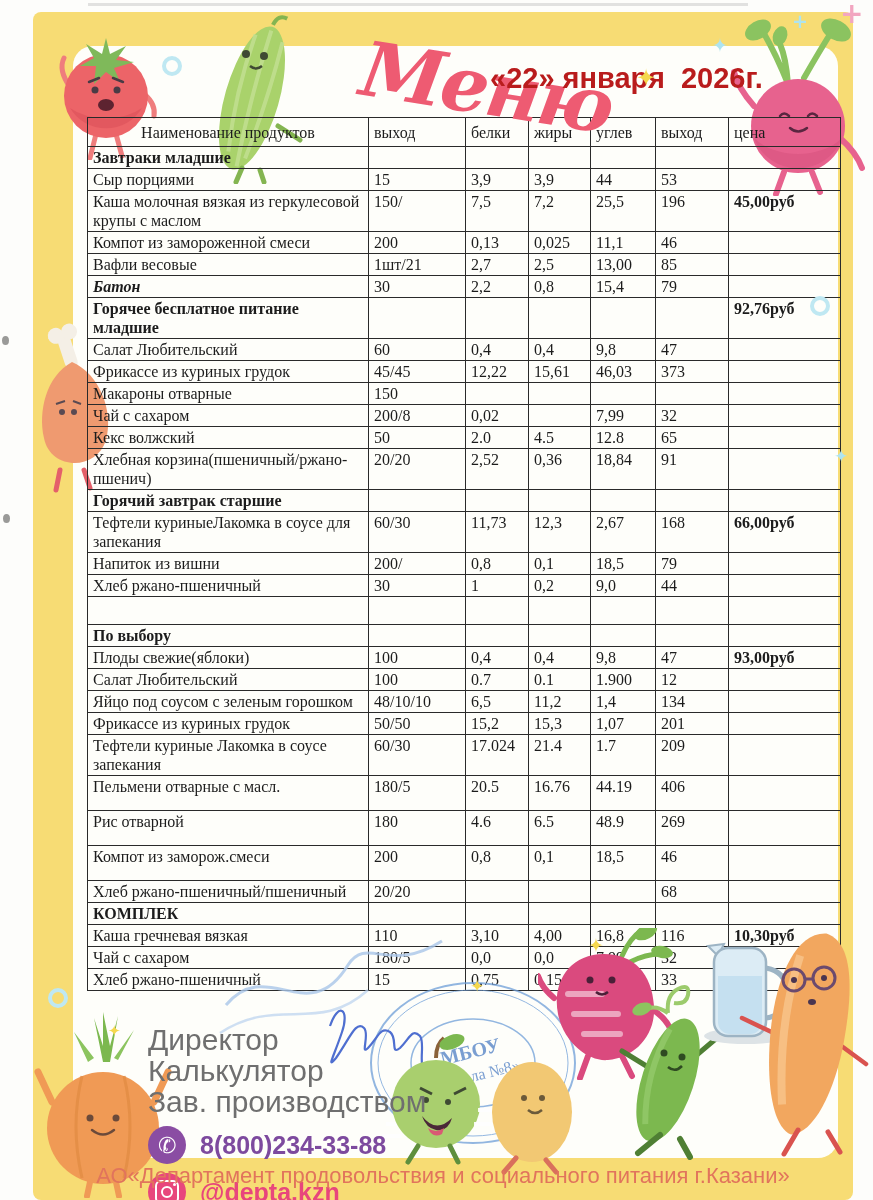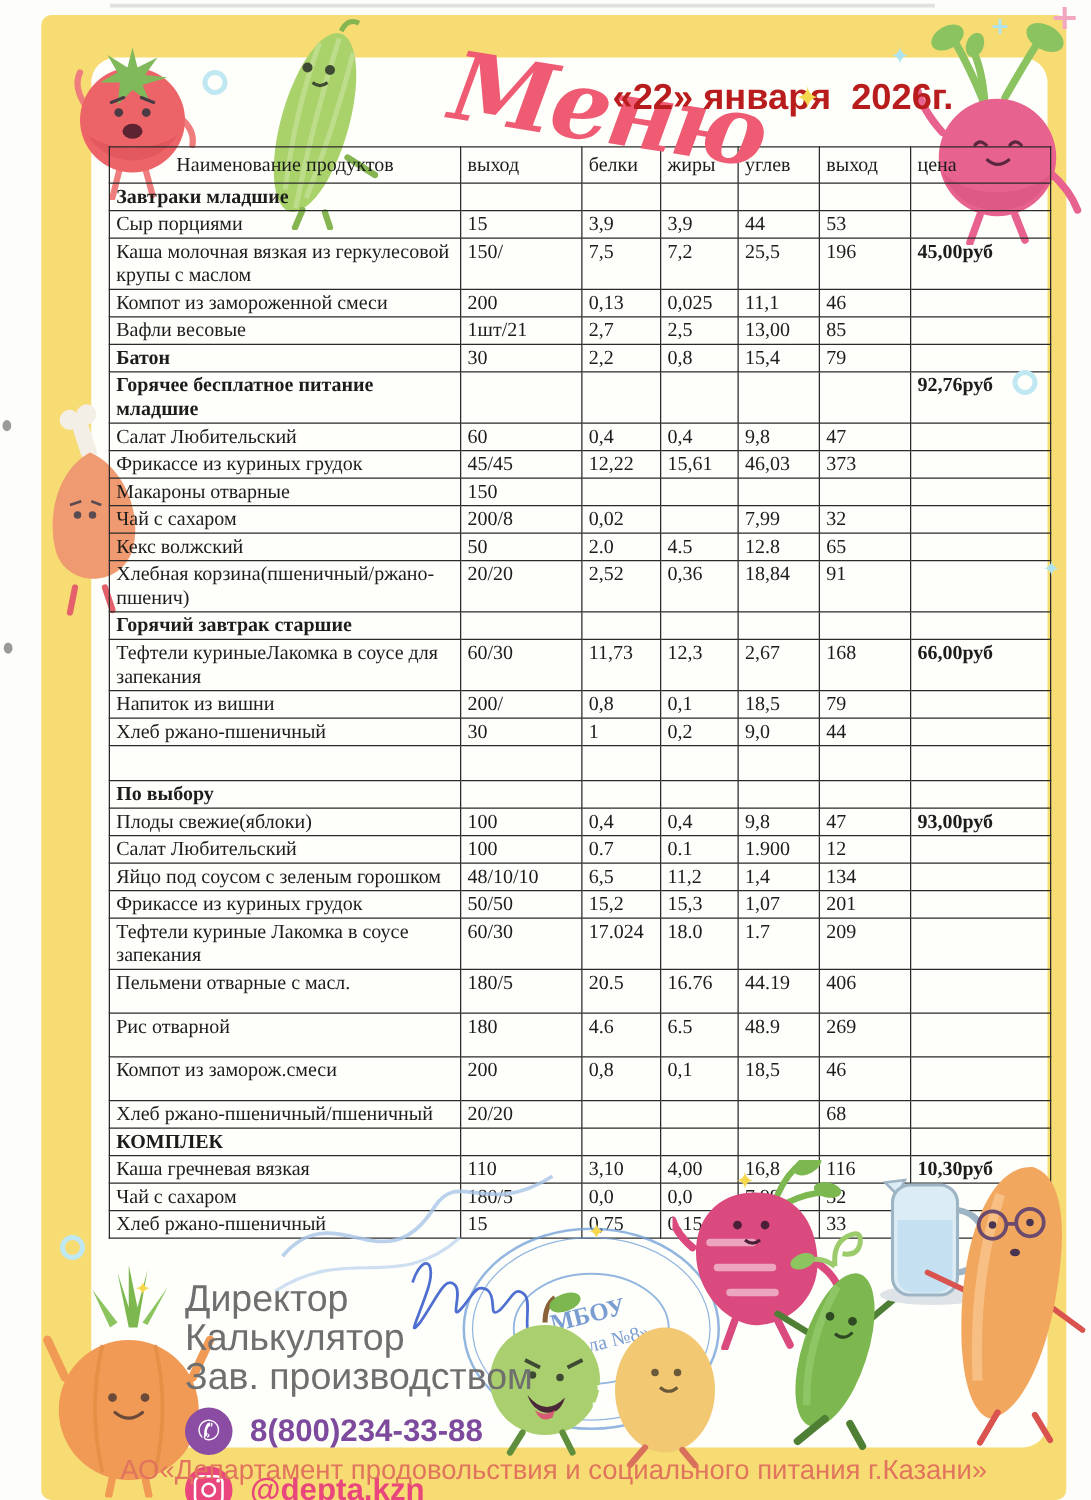--- a/index.html
+++ b/index.html
@@ -12,21 +12,21 @@
   .deco{position:absolute;z-index:1;}
   .deco-top{z-index:1;}
   .deco-bot{z-index:3;}
   .title-script{position:absolute;left:360px;top:50px;z-index:4;font-family:"DejaVu Serif",serif;font-style:italic;font-weight:bold;font-size:76px;color:#ee5b72;transform:rotate(9deg);letter-spacing:-3px;line-height:1;pointer-events:none;}
   .menu-date{position:absolute;left:490px;top:62px;z-index:4;font-family:"Liberation Sans",sans-serif;font-size:29px;font-weight:600;color:#b91c1c;}
   table.menu{position:absolute;left:87px;top:117px;width:753px;z-index:2;border-collapse:collapse;table-layout:fixed;}
   table.menu th,table.menu td{border:1px solid #2a2a2a;font-size:16px;line-height:19px;padding:1px 5px;vertical-align:top;color:#1c1c1c;overflow:hidden;}
   table.menu th{font-weight:normal;text-align:left;height:26px;vertical-align:middle;}
   table.menu th:first-child{text-align:center;}
   tr.section td:first-child{font-weight:bold;}
-  tr.bold td:first-child{font-weight:bold;}
+  tr.bold td:first-child{font-weight:bold;font-style:italic;}
   tr.tall td{height:32px;}
   tr.empty td{height:25px;}
   td.price{font-weight:bold;}
   .stamp{position:absolute;left:366px;top:978px;z-index:3;opacity:.75;}
   .scribble{position:absolute;z-index:3;}
   .footer-block{position:absolute;left:148px;top:1024px;z-index:4;font-family:"Liberation Sans",sans-serif;}
   .footer-label{font-size:30px;color:#6f6f6f;line-height:31px;}
   .contact-row{display:flex;align-items:center;margin-top:9px;}
   .icon-circle{width:38px;height:38px;border-radius:50%;display:flex;align-items:center;justify-content:center;margin-right:14px;flex:none;}
   .phone-bg{background:#8a4da3;}
@@ -331,21 +331,21 @@
           <td>15,2</td>
           <td>15,3</td>
           <td>1,07</td>
           <td>201</td>
           <td class="price"></td>
         </tr>
         <tr>
           <td>Тефтели куриные Лакомка в соусе запекания</td>
           <td>60/30</td>
           <td>17.024</td>
-          <td>18.0</td>
+          <td>21.4</td>
           <td>1.7</td>
           <td>209</td>
           <td class="price"></td>
         </tr>
         <tr class="tall">
           <td>Пельмени отварные с масл.</td>
           <td>180/5</td>
           <td>20.5</td>
           <td>16.76</td>
           <td>44.19</td>

